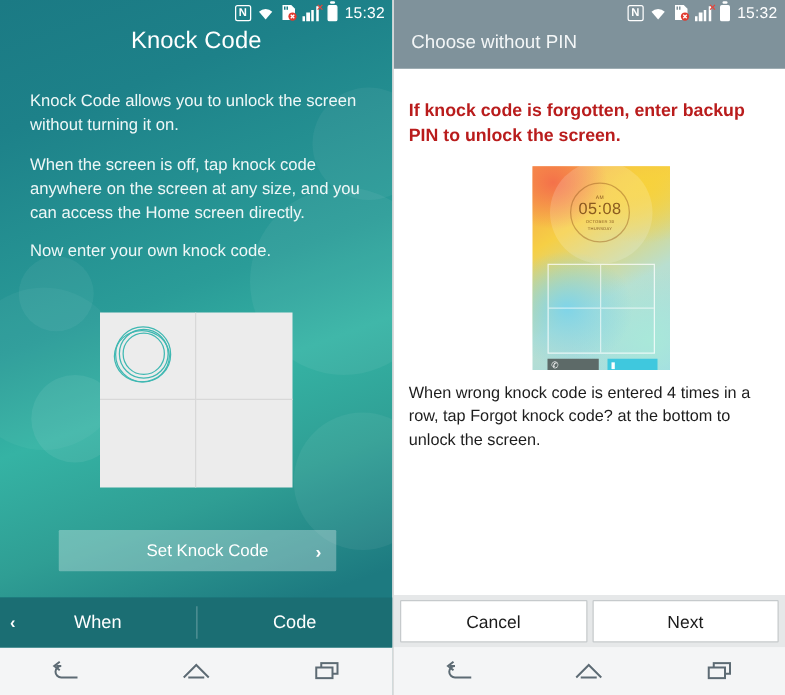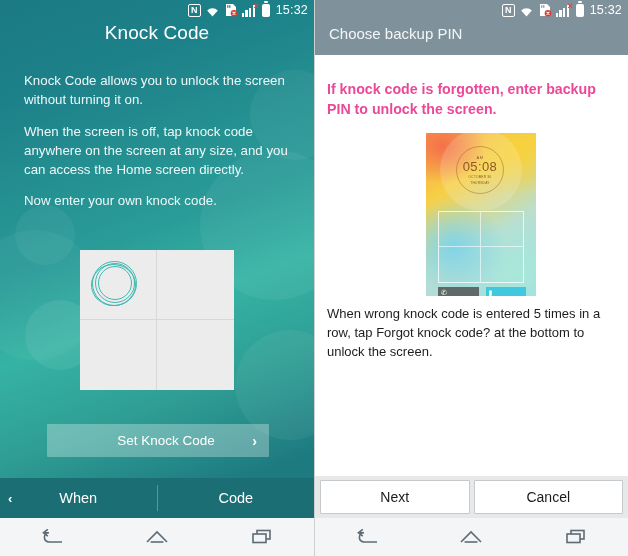--- a/index.html
+++ b/index.html
@@ -126,21 +126,21 @@
   .header-right {
     position:absolute; left:0; top:0; width:313px; height:55px;
     background:#7f929b;
   }
   .header-right .statusbar { width:313px; }
   .title-right {
     position:absolute; left:14px; top:25px; color:#f3f6f7; font-size:15px;
   }
   .heading-right {
     position:absolute; left:12px; top:80px; width:290px;
-    font-size:14.2px; font-weight:bold; color:#ec4899; line-height:1.38;
+    font-size:14.2px; font-weight:bold; color:#b91c1c; line-height:1.38;
   }
 
   
   .phone-ill {
     position:absolute; left:425px; top:133px; width:110px; height:163px;
   }
   .panel-right .phone-ill { left:111px; }
   .phone-screen {
     position:absolute; left:0; top:0; width:110px; height:163px;
     background:
@@ -330,21 +330,21 @@
         <span class="ic ic-sig">
           <i></i>
             <i></i>
             <i></i>
             <i></i>
           <span class="sig-x">×</span>
         </span>
         <span class="ic ic-batt"></span>
         <span class="st-time">15:32</span>
       </div>
-      <div class="title-right">Choose backup PIN</div>
+      <div class="title-right">Choose without PIN</div>
     </div>
 
     <div class="heading-right">If knock code is forgotten, enter backup PIN to unlock the screen.</div>
 
     <div class="phone-ill">
       <div class="phone-screen">
         <span class="ph-halo"></span>
         <div class="ph-ring">
           <span class="ph-am">AM</span>
           <span class="ph-time">05:08</span>
@@ -361,28 +361,28 @@
           <div class="ph-btn ph-btn-call">
             <span class="ph-glyph">✆</span>
           </div>
           <div class="ph-btn ph-btn-lock">
             <span class="ph-glyph">▮</span>
           </div>
         </div>
       </div>
     </div>
 
-    <div class="note-right">When wrong knock code is entered 5 times in a row, tap Forgot knock code? at the bottom to unlock the screen.</div>
+    <div class="note-right">When wrong knock code is entered 4 times in a row, tap Forgot knock code? at the bottom to unlock the screen.</div>
 
     <div class="bottombar-right">
       <div class="btn-white">
+        <span>Cancel</span>
+      </div>
+      <div class="btn-white">
         <span>Next</span>
-      </div>
-      <div class="btn-white">
-        <span>Cancel</span>
       </div>
     </div>
 
     <div class="navbar">
       <span class="nav-ic">
         <svg width="26" height="18" viewBox="0 0 26 18">
           <path d="M23 14 H10 a4.6 4.6 0 0 1 0-9.2 H6" fill="none" stroke="#5d6b74" stroke-width="1.6"></path>
           <path d="M8.8 1.4 L4.4 4.8 L8.8 8.2" fill="none" stroke="#5d6b74" stroke-width="1.6"></path>
         </svg>
       </span>

